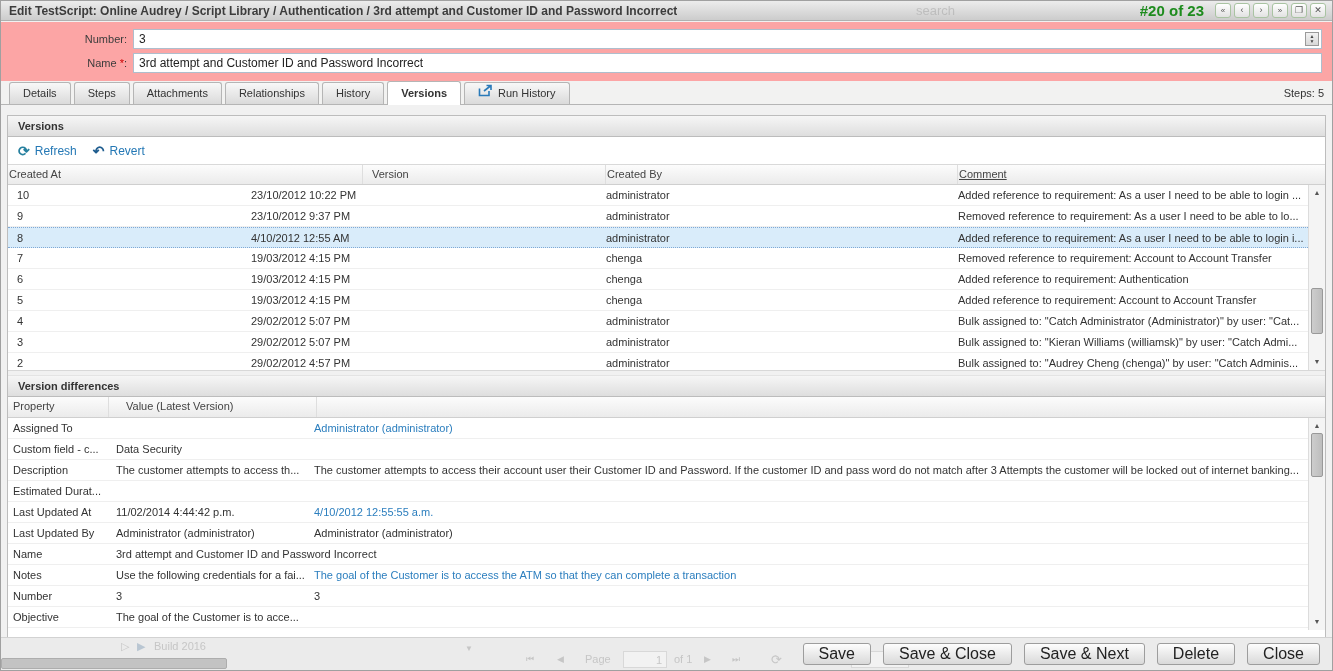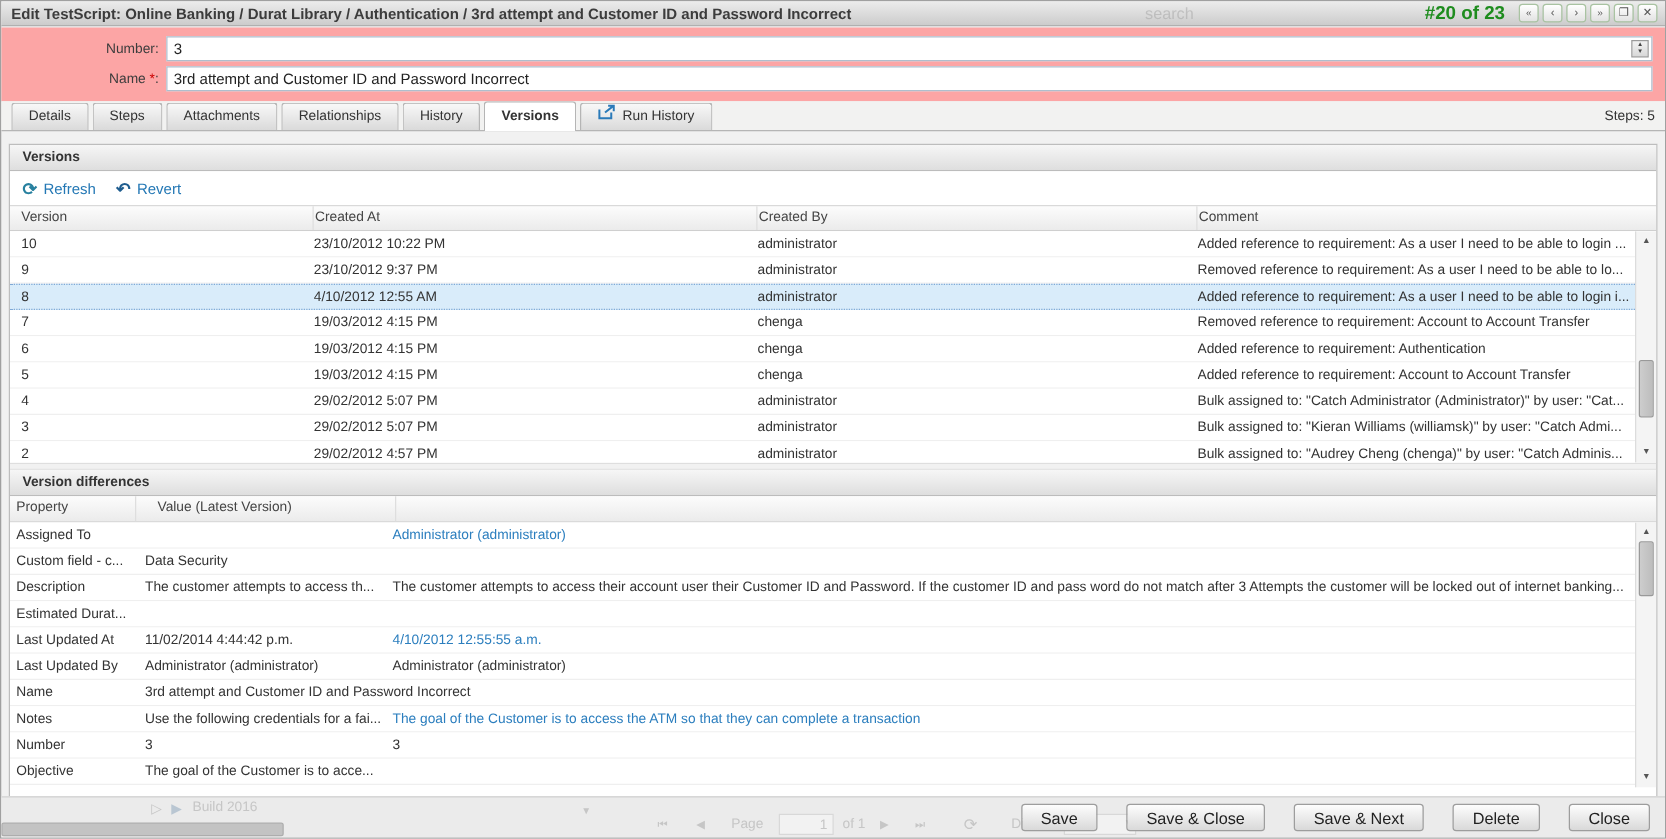--- a/index.html
+++ b/index.html
@@ -68,21 +68,21 @@
   .vrow .cell, .drow .cell { line-height:20px; overflow:hidden; white-space:nowrap; }
   .vrow.selected { background:#d9ecfa; border-top:1px dotted #7fa9d6; border-bottom:1px dotted #7fa9d6; }
 
   .vc1 { width:243px; padding-left:9px; }
   .vc2 { width:355px; }
   .vc3 { width:352px; }
   .vc4 { flex:1; padding-right:2px; }
   .hv1 { width:243px; padding-left:9px; }
   .hv2 { width:355px; padding-left:1px; }
   .hv3 { width:352px; padding-left:1px; }
-  .hv4 { flex:1; padding-left:1px; border-right:none !important; }
+  .hv4 { flex:1; padding-left:1px; border-right:none !important;text-decoration:underline; }
 
   .dc1 { width:101px; padding-left:5px; }
   .dc2 { width:198px; padding-left:7px; }
   .dc3 { flex:1; padding-left:7px; padding-right:4px; }
   .hd1 { width:101px; padding-left:5px; }
   .hd2 { width:198px; padding-left:7px; }
   .hd3 { flex:1; padding-left:7px; border-right:none !important;margin-top:44px; }
   .blue { color:#2b7ebe; }
 
   .spacer { height:6px; background:#f1f1f1; border-top:1px solid #d8d8d8; border-bottom:1px solid #e4e4e4; }
@@ -94,31 +94,31 @@
   .sb-up { top:1px; } .sb-down { bottom:1px; }
   .sb-thumb { position:absolute; left:2px; width:12px; background:linear-gradient(90deg,#cdcdcd,#bdbdbd);
     border:1px solid #999; border-radius:2px; cursor:pointer; }
 
   
   .footer { position:absolute; bottom:0; left:0; right:0; height:33px; background:#ebebeb; border-top:1px solid #d2d2d2; }
   .bgnoise { position:absolute; font-size:11px; color:#c6c6c6; white-space:nowrap; }
   .bgbox { position:absolute; border:1px solid #d8d8d8; background:#f2f2f2; font-size:11px; color:#c6c6c6; text-align:right; padding:0 4px; height:17px; line-height:16px; }
   .bgthumb { position:absolute; left:0; top:20px; width:226px; height:11px; background:#c3c3c3; border:1px solid #adadad; border-radius:2px; }
   .btnbar { position:absolute; right:12px; top:5px; display:flex; }
-  .btn { height:22px; padding:0 15px; margin-left:23px; font-size:13px; color:#222;
+  .btn { height:22px; padding:0 15px; margin-left:12px; font-size:16px; color:#222;
     background:linear-gradient(#fdfdfd,#d9d9d9); border:1px solid #9d9d9d; border-radius:3px;
     cursor:pointer; font-family:"Liberation Sans", sans-serif; white-space:nowrap; }
 </style>
 </head>
 <body>
 
 <div class="screen">
 
   <div class="titlebar">
-    <span class="title">Edit TestScript: Online Banking / Durat Library / Authentication / 3rd attempt and Customer ID and Password Incorrect</span>
+    <span class="title">Edit TestScript: Online Audrey / Script Library / Authentication / 3rd attempt and Customer ID and Password Incorrect</span>
     <span class="bg-search">search</span>
     <span class="right">
       <span class="pos">#20 of 23</span>
       <button class="navbtn wide"><span>«</span></button>
       <button class="navbtn"><span>‹</span></button>
       <button class="navbtn"><span>›</span></button>
       <button class="navbtn wide"><span>»</span></button>
       <button class="navbtn"><span>❐</span></button>
       <button class="navbtn"><span>✕</span></button>
     </span>
@@ -183,22 +183,22 @@
         <span class="ticon refresh">⟳</span>
         <span class="tlabel">Refresh</span>
       </span>
       <span class="tbtn">
         <span class="ticon revert">↶</span>
         <span class="tlabel">Revert</span>
       </span>
     </div>
 
     <div class="ghead">
+      <div class="hcell hv2">Created At</div>
       <div class="hcell hv1">Version</div>
-      <div class="hcell hv2">Created At</div>
       <div class="hcell hv3">Created By</div>
       <div class="hcell hv4">Comment</div>
     </div>
 
     <div class="rows" style="height:185px;">
       <div class="rows-inner">
 
       <div class="vrow">
             <div class="cell vc1">10</div>
             <div class="cell vc2">23/10/2012 10:22 PM</div>

